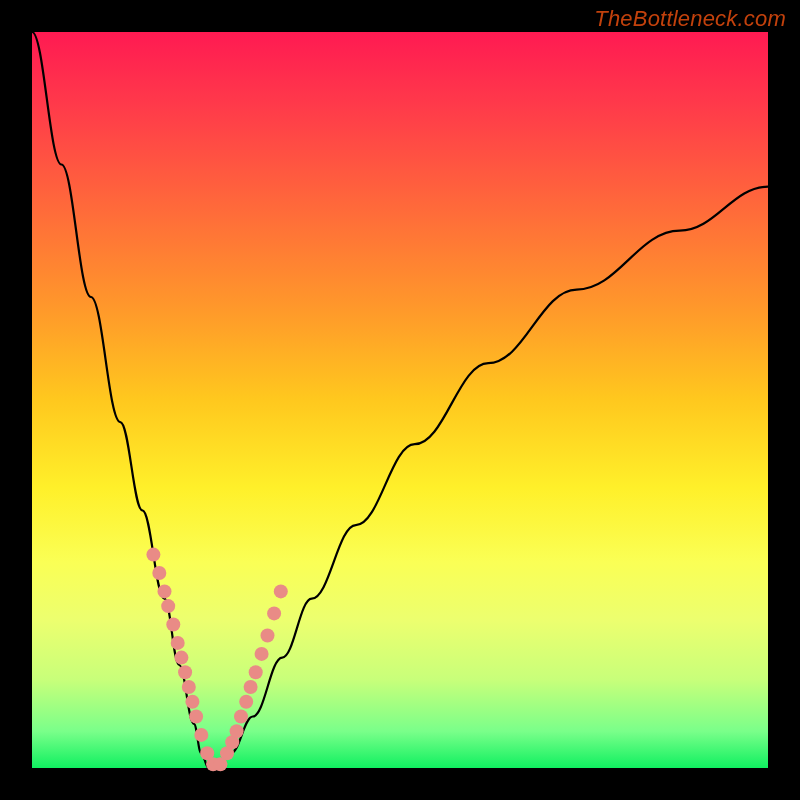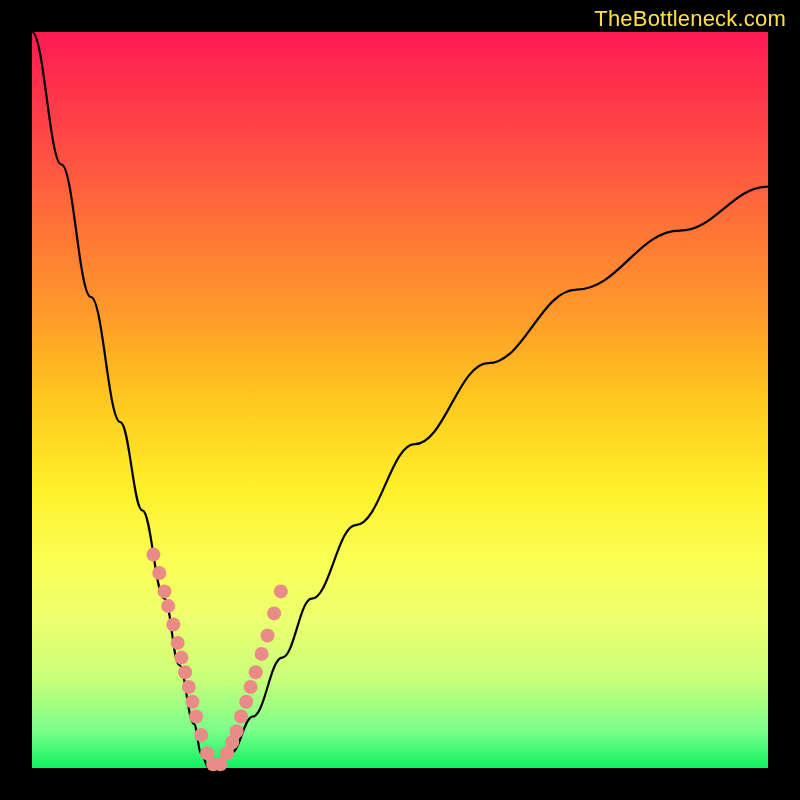--- a/index.html
+++ b/index.html
@@ -37,25 +37,26 @@
       #ecff6f 80%,
       #c8ff7a 88%,
       #7aff8a 95%,
       #10f060 100%
     );
   }
   .attribution {
     position: absolute;
     top: 6px;
     right: 14px;
-    color: #fde047;
+    color: #c2410c;
     font-size: 22px;
     font-weight: 500;
     letter-spacing: 0.2px;
     user-select: none;
+    font-style: italic;
   }
   svg.curves {
     position: absolute;
     top: 0;
     left: 0;
   }
 </style>
 </head>
 <body>
 

